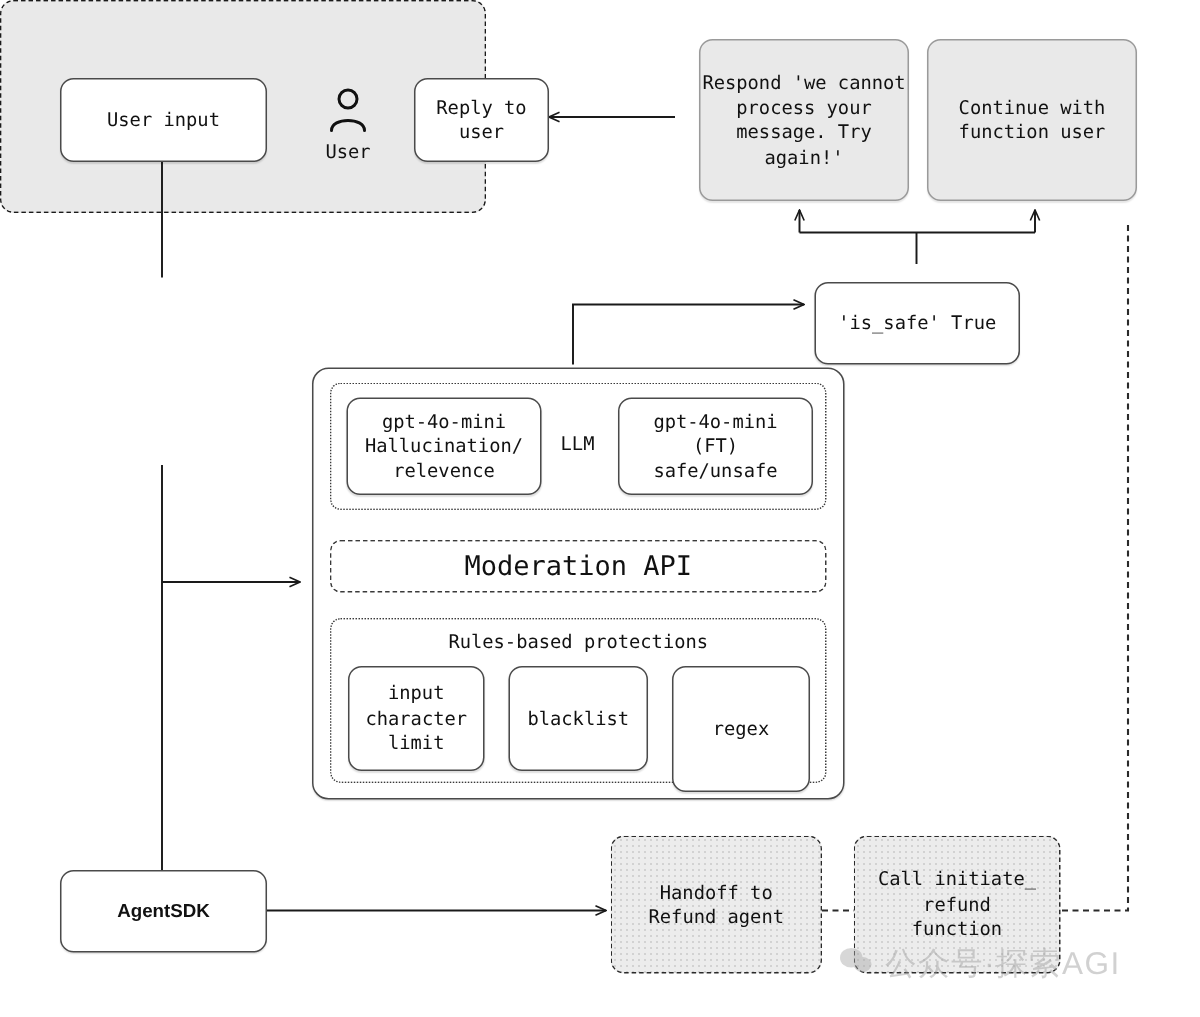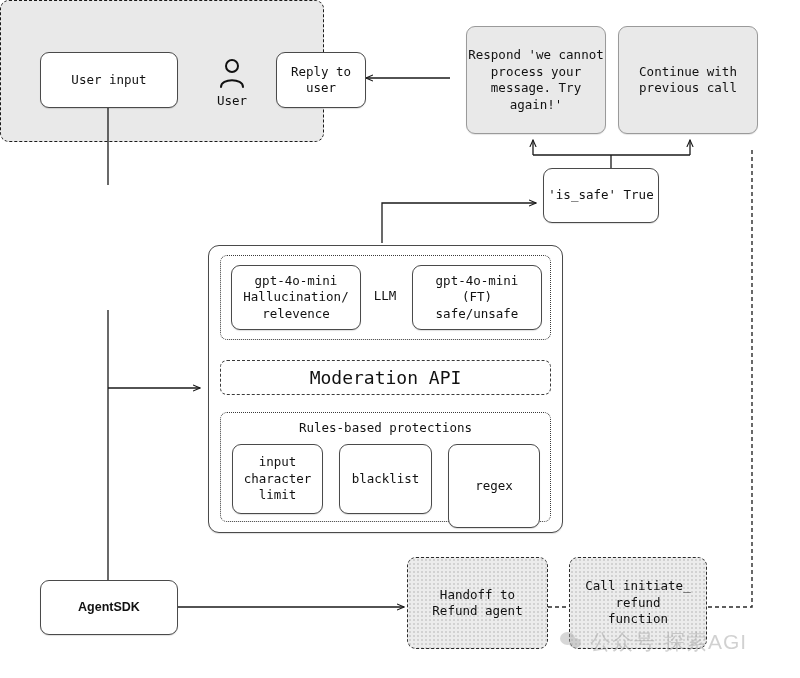--- a/index.html
+++ b/index.html
@@ -181,23 +181,23 @@
 
   <div class="node solid" style="left:276px; top:52px; width:90px; height:56px;">Reply to user</div>
 
 
   <div class="filled-dash" style="left:450px; top:10px; width:322px; height:140px; background:#e9e9e9;"></div>
   <div class="node filled-solid" style="left:466px; top:26px; width:140px; height:108px;">Respond 'we cannot
 process your
 message. Try
 again!'</div>
   <div class="node filled-solid" style="left:618px; top:26px; width:140px; height:108px;">Continue with
-previous call</div>
-
-  <div class="node solid" style="left:543px; top:168px; width:116px; height:55px;">'is_safe' True</div>
+function user</div>
+
+  <div class="node solid" style="left:543px; top:188px; width:137px; height:55px;">'is_safe' True</div>
 
   <div class="node solid" style="left:208px; top:245px; width:355px; height:288px; border-radius:11px;"></div>
 
   <div class="dotted-group" style="left:220px; top:255px; width:331px; height:85px;"></div>
   <div class="group-label" style="left:355px; top:288px; width:60px;">LLM</div>
   <div class="node solid" style="left:231px; top:265px; width:130px; height:65px;">gpt-4o-mini
 Hallucination/
 relevence</div>
   <div class="node solid" style="left:412px; top:265px; width:130px; height:65px;">gpt-4o-mini
 (FT)

